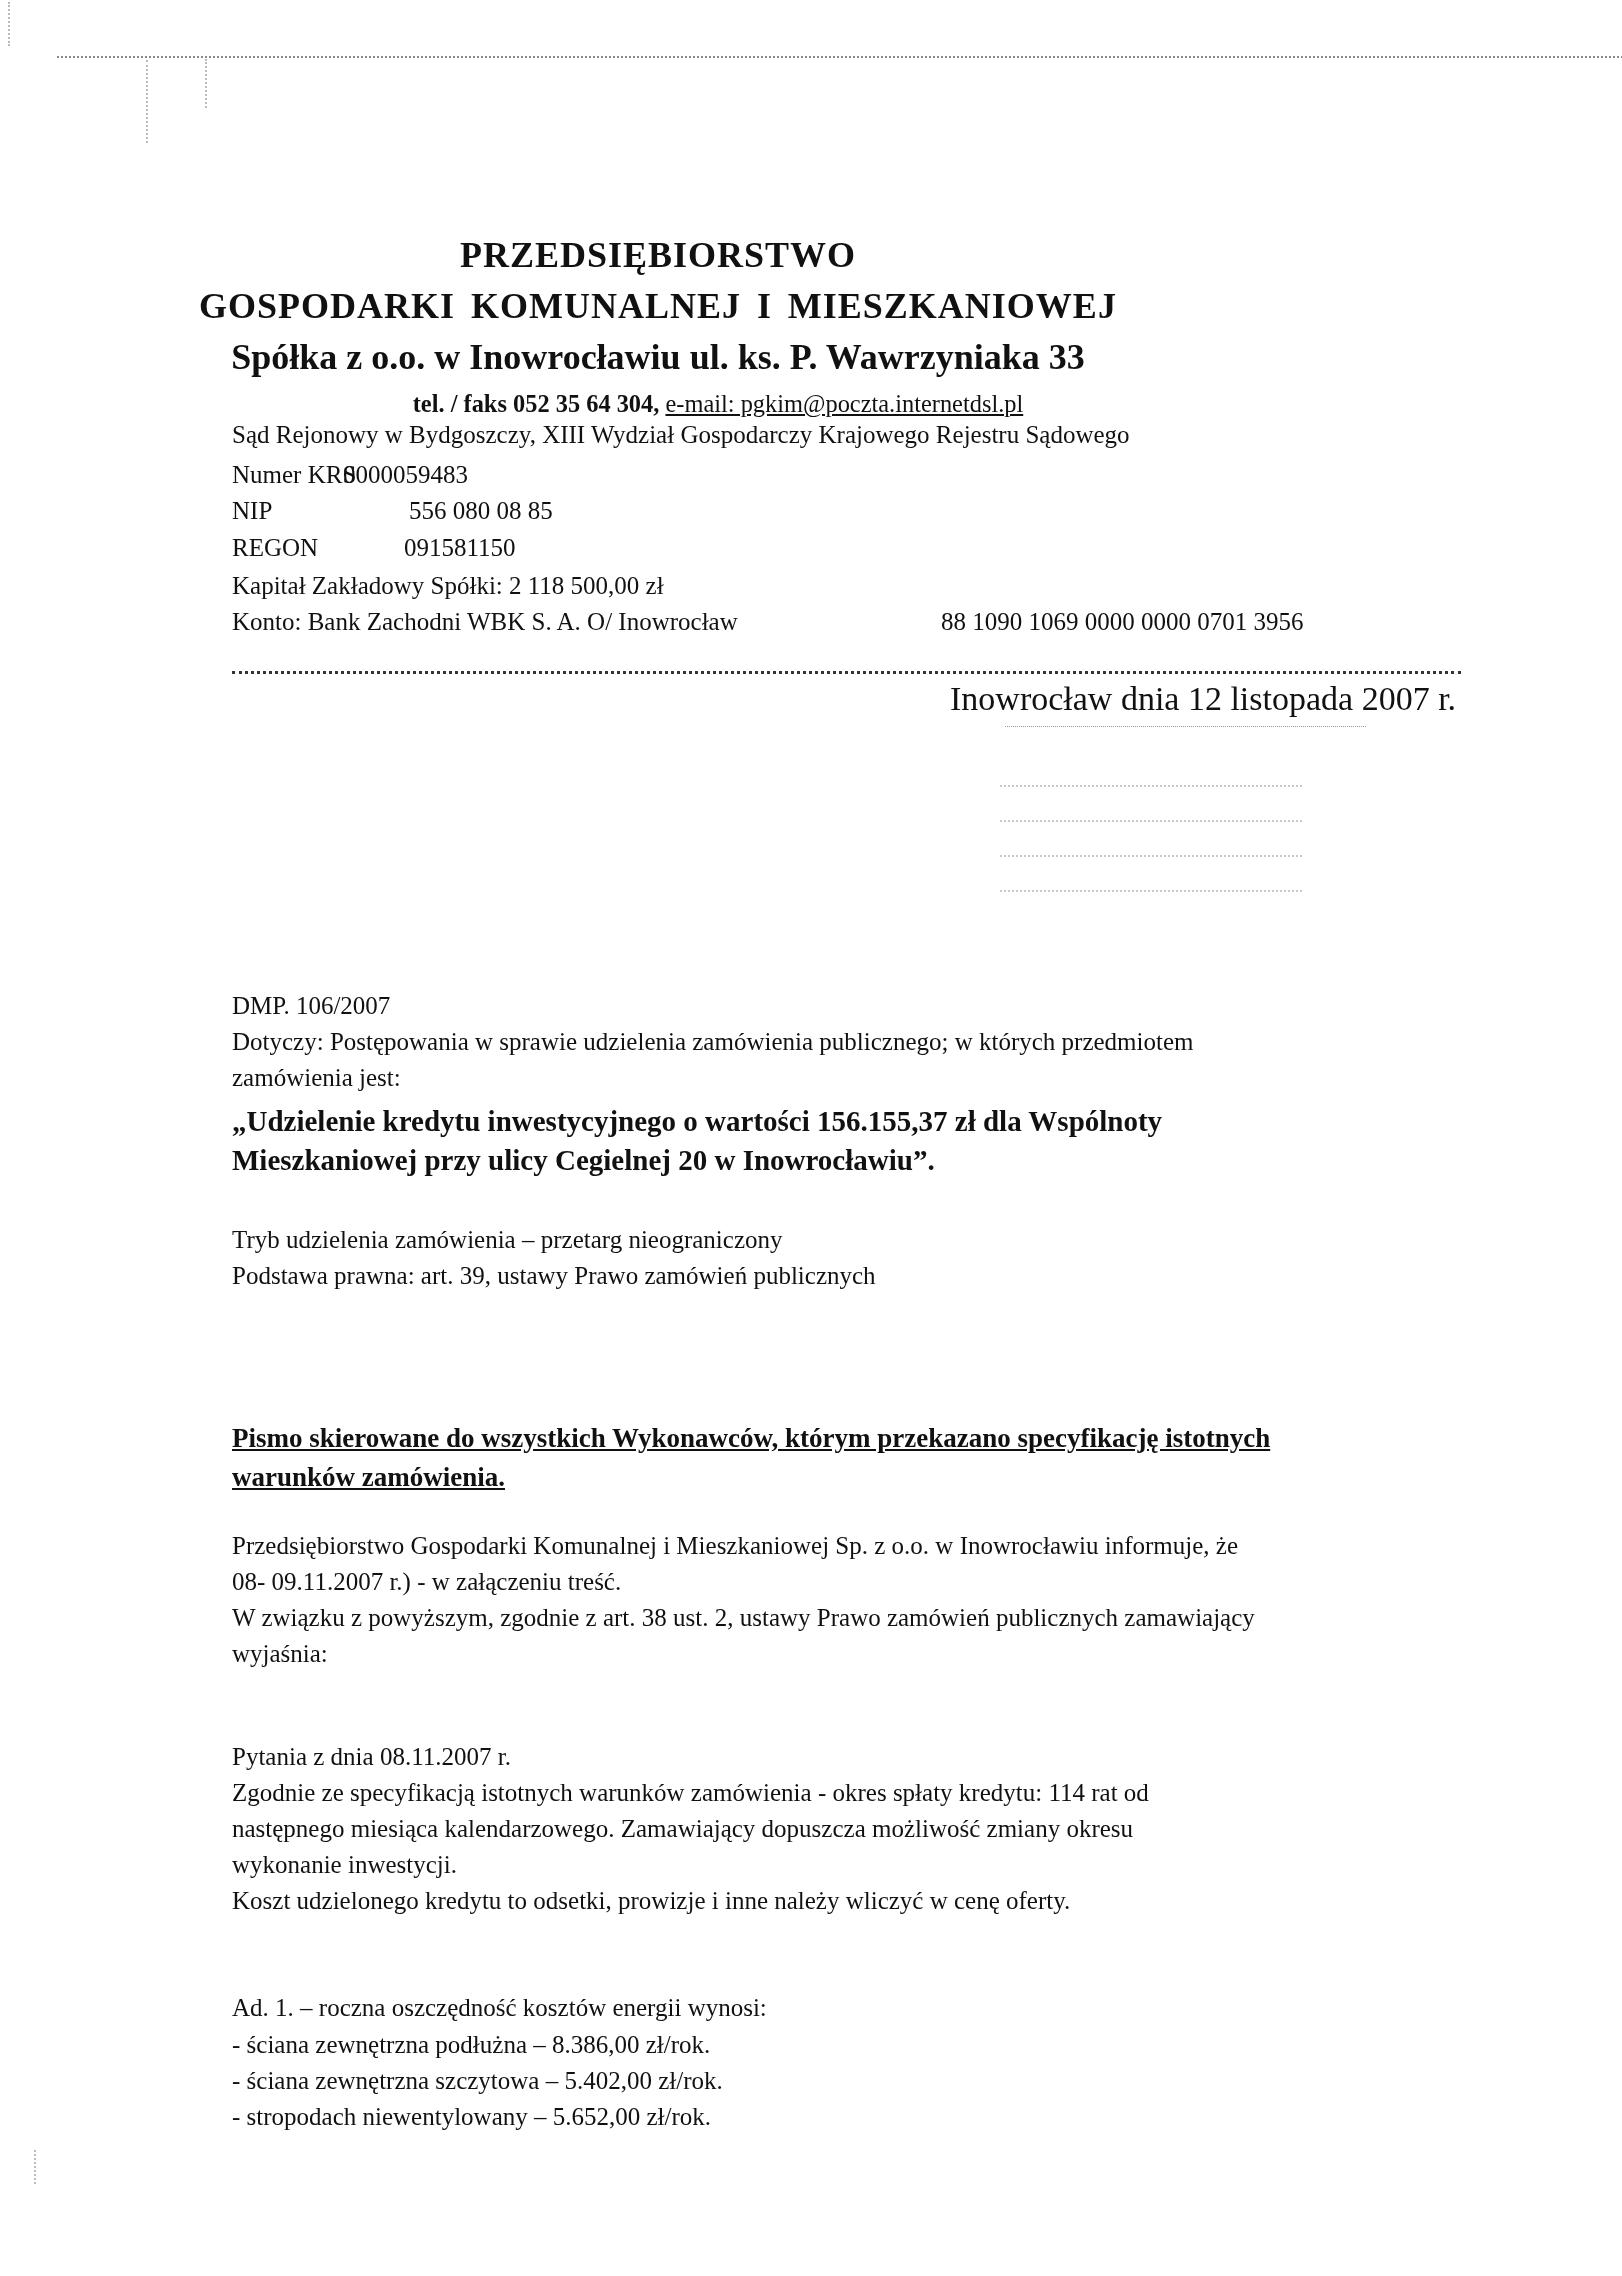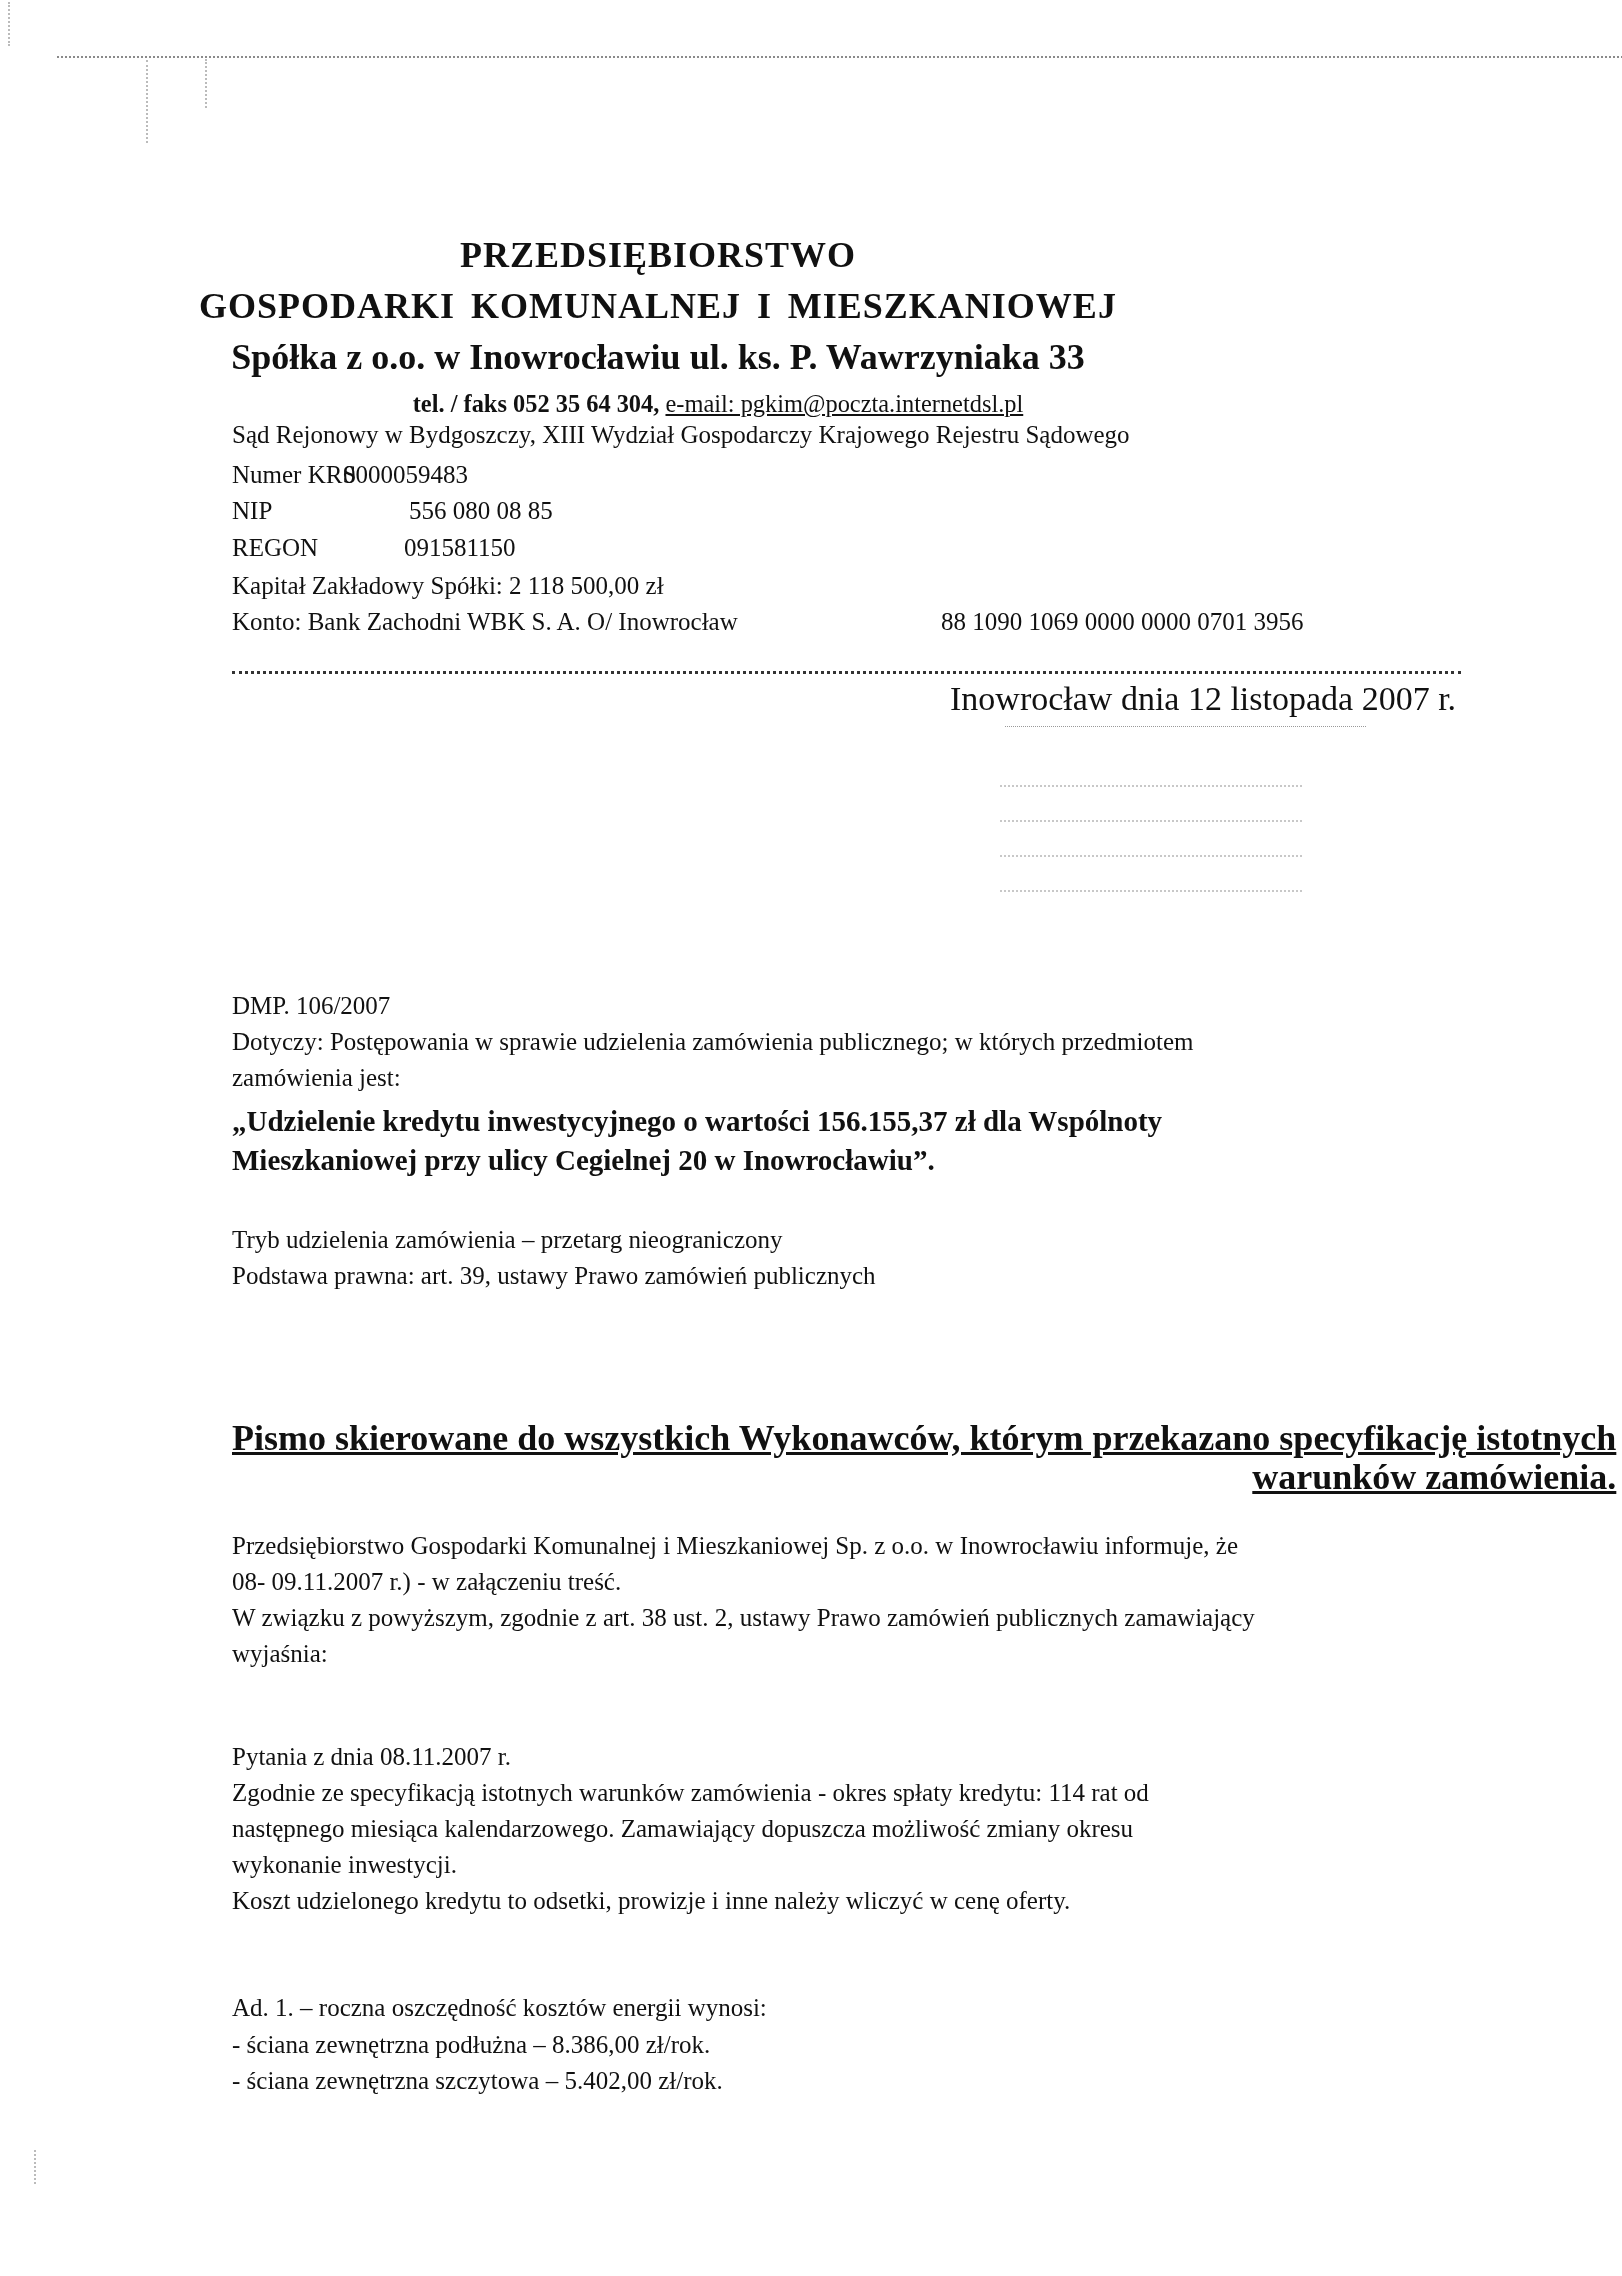--- a/index.html
+++ b/index.html
@@ -45,22 +45,22 @@
 
   
   .txt { position: absolute; left: 232px; font-size: 25px; line-height: 36px; white-space: nowrap; }
   .ref { top: 988px; }
   .subject { top: 1024px; }
   .title-bold { position: absolute; left: 232px; top: 1102px; font-size: 29px; line-height: 39px;
                 font-weight: bold; white-space: nowrap; }
   .mode { top: 1222px; }
   .heading { position: absolute; left: 0; width: 1623px; top: 1356px; text-align: center;
              font-size: 25px; font-weight: bold; letter-spacing: 1px; }
-  .addressee { position: absolute; left: 232px; top: 1419px; font-size: 36px; line-height: 39px;
-               font-weight: bold; text-decoration: underline; white-space: nowrap; text-align: right; }
+  .addressee { position: absolute; left: 232px; top: 1419px; font-size: 27px; line-height: 39px;
+               font-weight: bold; text-decoration: underline; white-space: nowrap; }
   .intro { top: 1528px; }
   .q-date { top: 1739px; }
   .answer { top: 1775px; }
   .ad1 { top: 1990px; }
   .ad1-items { top: 2027px; }
 </style>
 </head>
 <body>
 
 <div class="page">
@@ -144,15 +144,16 @@
     <div>Zgodnie ze specyfikacją istotnych warunków zamówienia - okres spłaty kredytu: 114 rat od</div>
     <div>następnego miesiąca kalendarzowego. Zamawiający dopuszcza możliwość zmiany okresu</div>
     <div>wykonanie inwestycji.</div>
     <div>Koszt udzielonego kredytu to odsetki, prowizje i inne należy wliczyć w cenę oferty.</div>
   </div>
 
   <div class="txt ad1">Ad. 1. – roczna oszczędność kosztów energii wynosi:</div>
   <div class="txt ad1-items">
     <div>- ściana zewnętrzna podłużna – 8.386,00 zł/rok.</div>
     <div>- ściana zewnętrzna szczytowa – 5.402,00 zł/rok.</div>
+    <div>- stropodach niewentylowany – 5.652,00 zł/rok.</div>
   </div>
 </div>
 
 
 </body></html>

